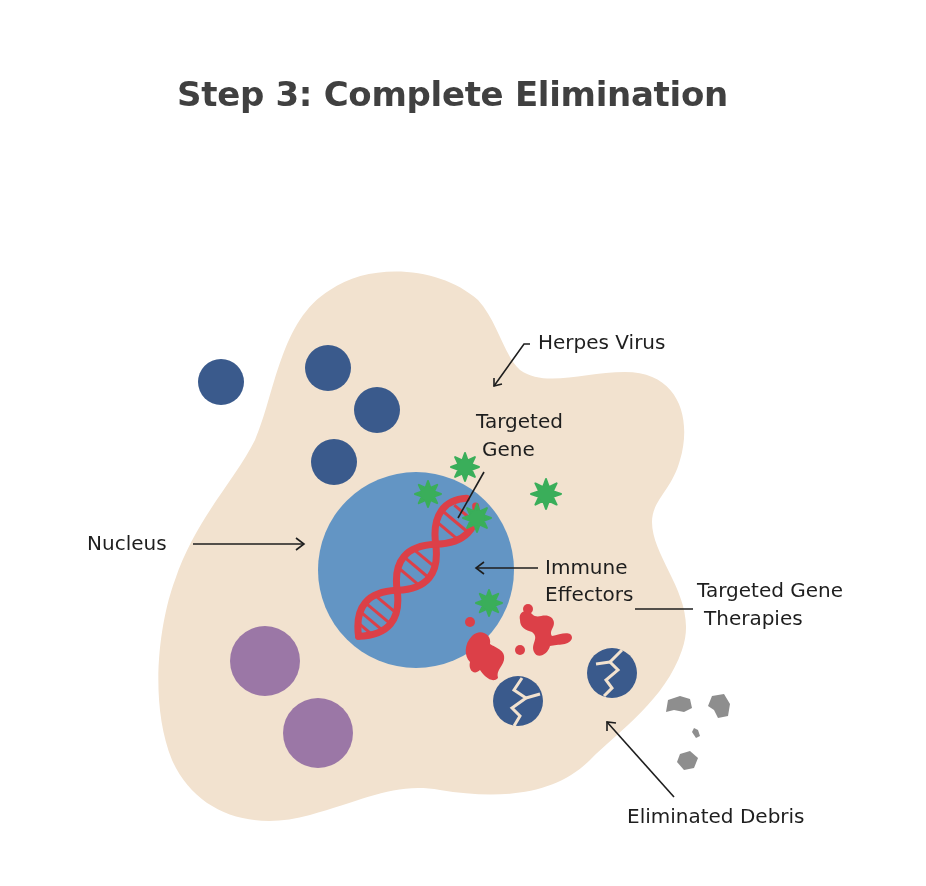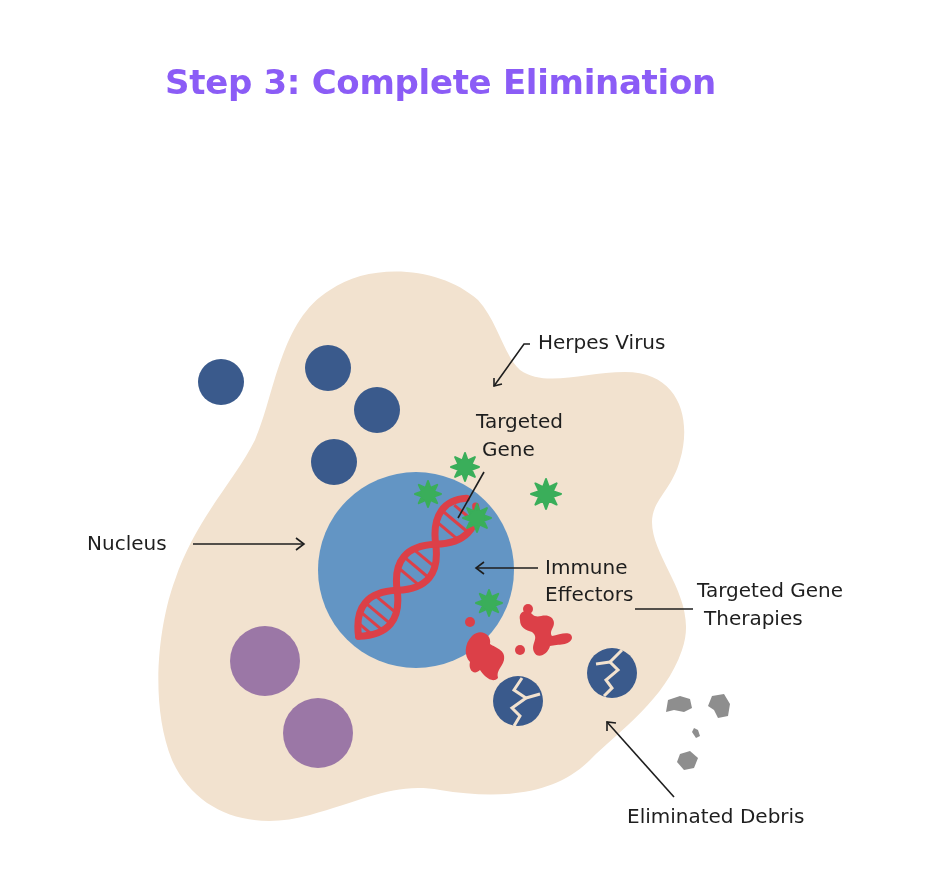--- a/index.html
+++ b/index.html
@@ -1,17 +1,17 @@
 <!DOCTYPE html>
 <html><head>
 <meta charset="utf-8">
 <style>
   html, body { margin:0; padding:0; background:#ffffff; }
   body { width:926px; height:886px; position:relative; overflow:hidden; font-family:"DejaVu Sans", sans-serif; }
-  .title { position:absolute; left:161px; top:58px; font-family:"DejaVu Sans", sans-serif; font-weight:bold; font-size:34px; color:#8b5cf6; letter-spacing:-0.3px; margin:4px; }
+  .title { position:absolute; left:161px; top:58px; font-family:"DejaVu Sans", sans-serif; font-weight:bold; font-size:34px; color:#404040; letter-spacing:-0.3px; margin:16px; }
   svg.diagram { position:absolute; left:0; top:0; }
   .lbl { font-family:"DejaVu Sans", sans-serif; font-size:20px; fill:#1e1e1e; }
 </style>
 </head>
 <body>
 
 <h1 class="title">Step 3: Complete Elimination</h1>
 
 <svg class="diagram" width="926" height="886" viewBox="0 0 926 886">
 

